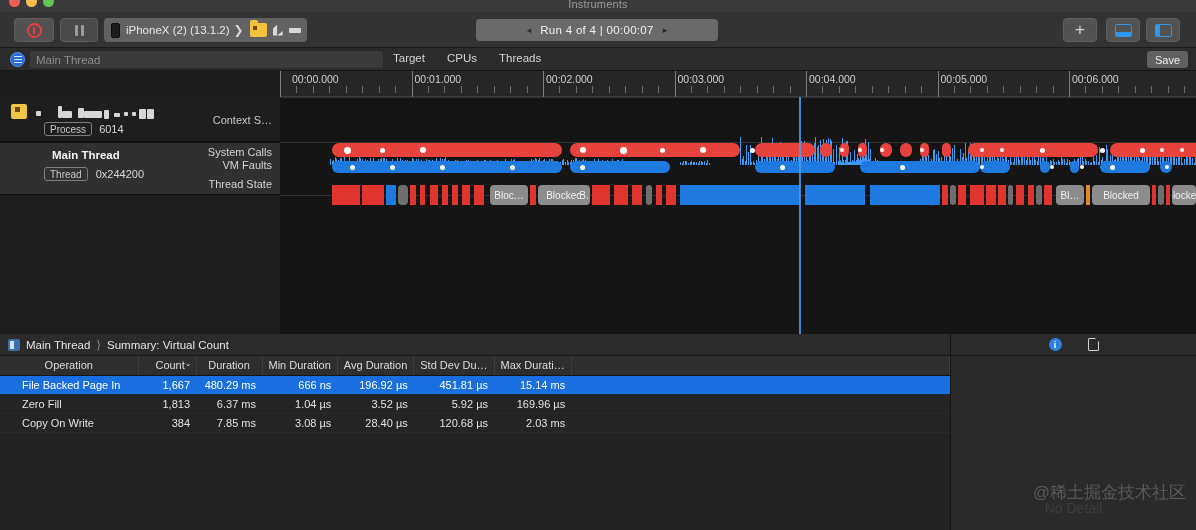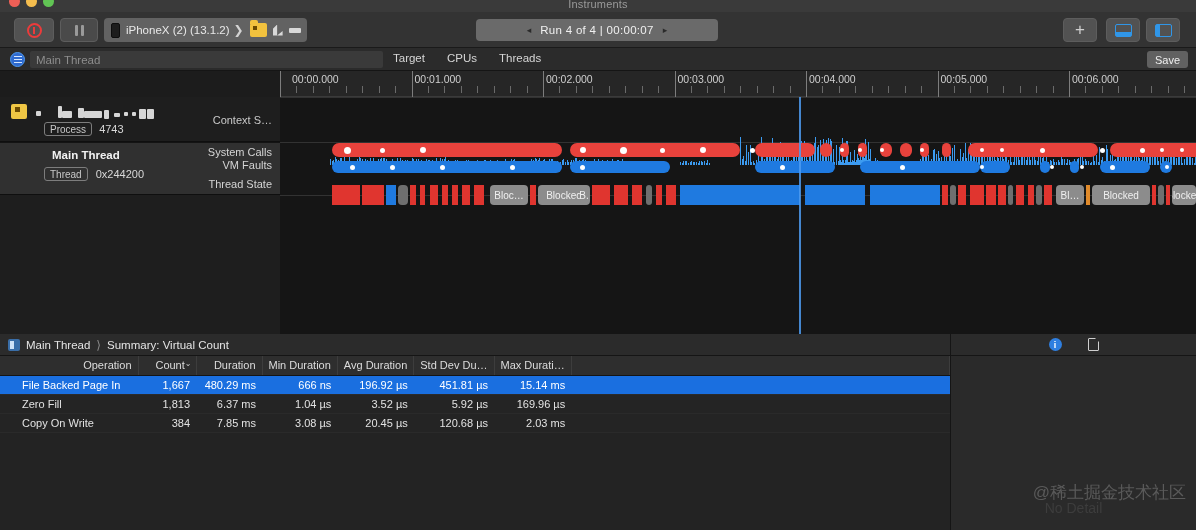--- a/index.html
+++ b/index.html
@@ -203,21 +203,21 @@
     position: absolute; left: 950px; top: 22px; width: 246px; height: 174px;
     background: #2a2a2a; border-left: 1px solid #151515;
     display:flex; align-items:center; justify-content:center;
   }
   .no-detail { font-size: 14px; color: #3d3d3d; margin-top: 130px; }
 
   table.grid { position:absolute; left:0; top:22px; width: 950px; border-collapse: collapse; }
   table.grid th {
     background: #2e2e2e; color: #dcdcdc; font-size: 11px; font-weight: normal;
     height: 19px; border-right: 1px solid #3d3d3d; border-bottom:1px solid #151515;
-    padding: 0 6px; text-align: right; white-space: nowrap;
+    padding: 0 6px; text-align: center; white-space: nowrap;
   }
   table.grid th.num { text-align: right; }
   table.grid td {
     font-size: 11px; color: #e2e2e2; height: 19px; padding: 0 6px;
     border-bottom: 1px solid #2a2a2a; white-space: nowrap;
   }
   table.grid td.num { text-align: right; }
   tr.row-all td { background: #242424; }
   tr.row-norm td { background: #242424; }
   tr.selected td { background: #1a6fe0; color: #ffffff; }
@@ -379,21 +379,21 @@
           <span style="left:48px;top:5px;width:18px;height:7px;"></span>
           <span style="left:68px;top:4px;width:5px;height:9px;"></span>
           <span style="left:78px;top:7px;width:6px;height:4px;"></span>
           <span style="left:88px;top:6px;width:4px;height:4px;"></span>
           <span style="left:96px;top:6px;width:4px;height:4px;"></span>
           <span style="left:103px;top:3px;width:7px;height:10px;"></span>
           <span style="left:111px;top:3px;width:7px;height:10px;"></span>
         </span>
         <div class="proc-meta">
           <span class="badge-pill">Process</span>
-          <span class="proc-pid">4743</span>
+          <span class="proc-pid">6014</span>
         </div>
         <span class="lane-right-label" style="top:17px;">Context S…</span>
       </div>
 
       <div class="lane-thread">
         <span class="thread-name">Main Thread</span>
         <div class="thread-meta">
           <span class="badge-pill">Thread</span>
           <span class="thread-addr">0x244200</span>
         </div>
@@ -1041,21 +1041,21 @@
             <td class="num">3.52 µs</td>
             <td class="num">5.92 µs</td>
             <td class="num">169.96 µs</td>
             <td></td>
           </tr>
           <tr class="row-norm">
             <td class="indent">Copy On Write</td>
             <td class="num">384</td>
             <td class="num">7.85 ms</td>
             <td class="num">3.08 µs</td>
-            <td class="num">20.45 µs</td>
+            <td class="num">28.40 µs</td>
             <td class="num">120.68 µs</td>
             <td class="num">2.03 ms</td>
             <td></td>
           </tr>
         </tbody>
     </table>
 
   </div>
 
   <div class="wm-cn">@稀土掘金技术社区</div>

